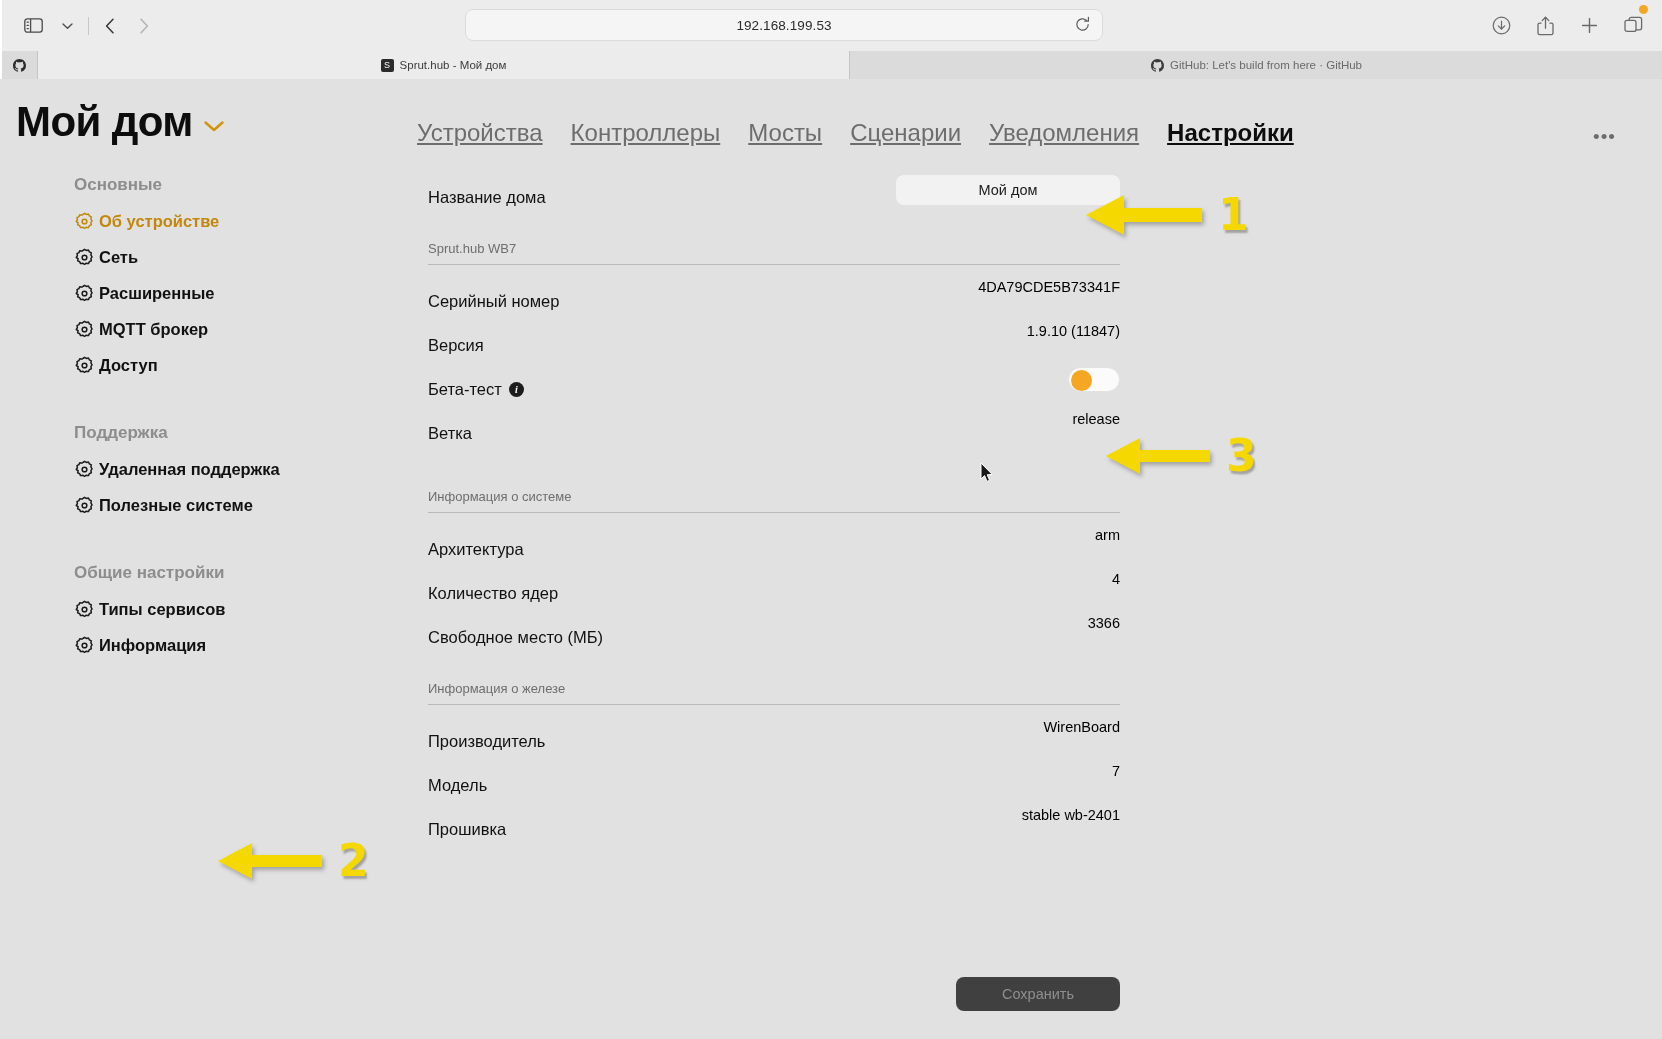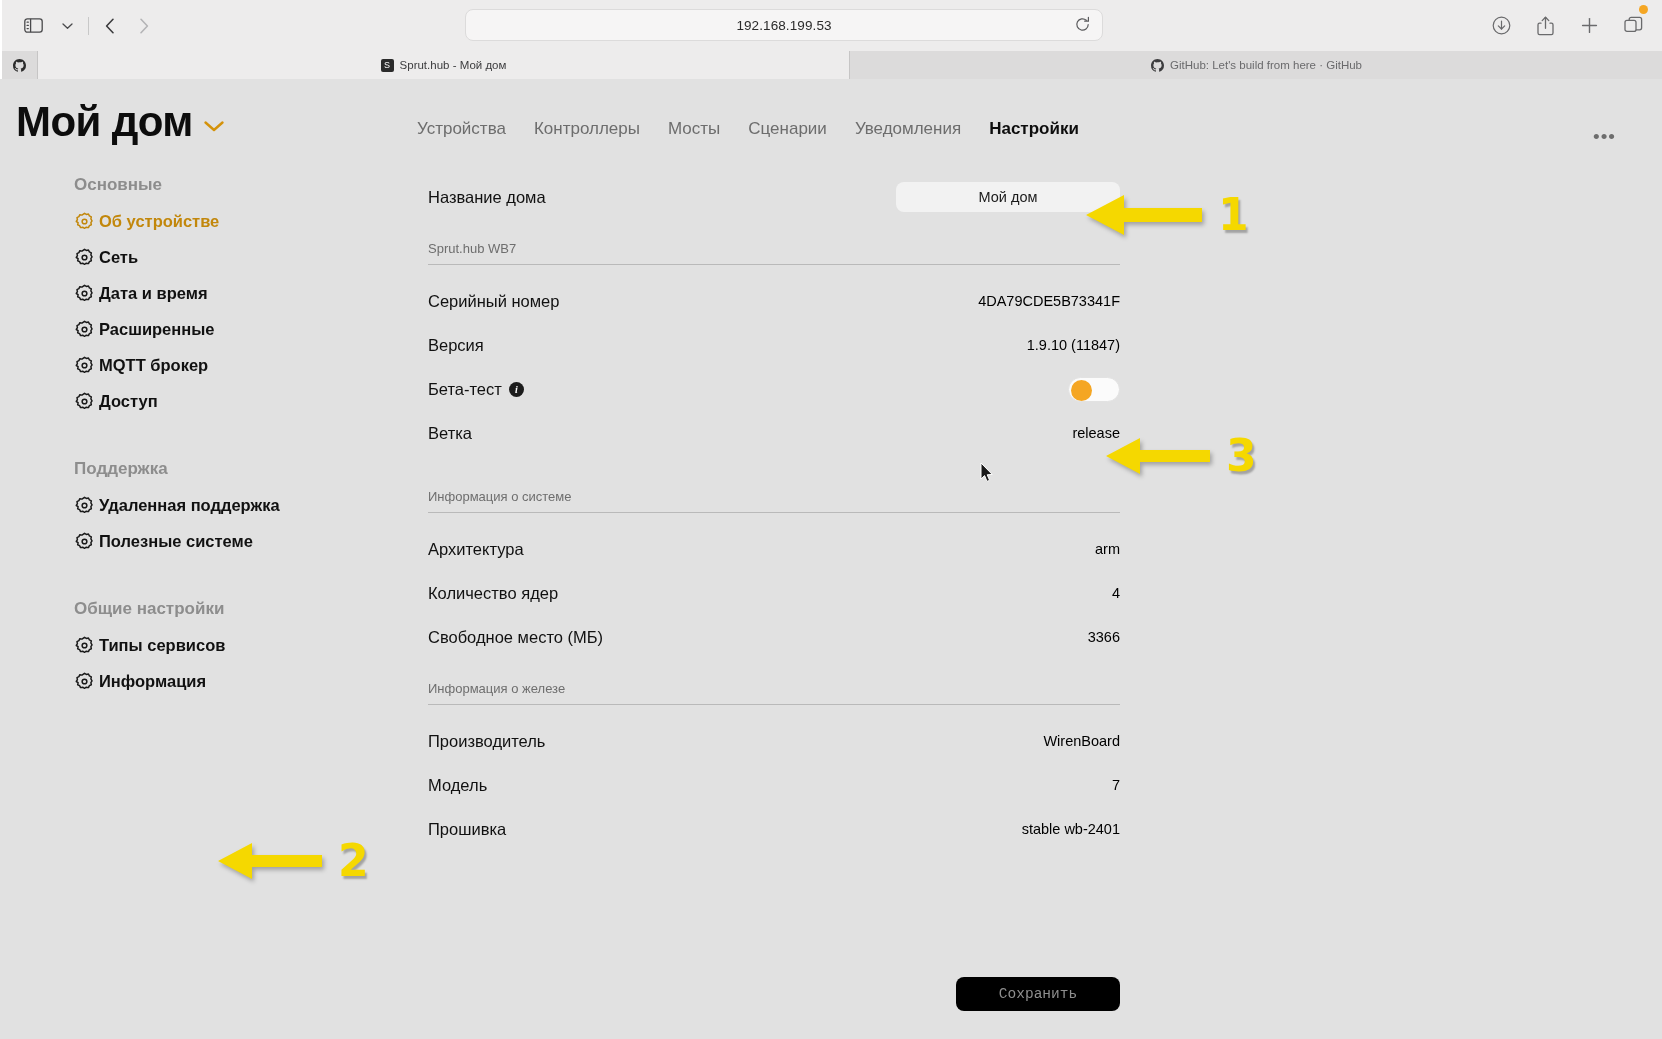--- a/index.html
+++ b/index.html
@@ -109,21 +109,21 @@
     font-size: 42px; font-weight: 700; color: #0d0d0d;
     letter-spacing: -.6px; line-height: 1;
   }
   #home-chevron { color: #d4920a; display: flex; align-items: center; padding-top: 8px; }
 
   #nav-tabs {
     position: absolute; left: 417px; top: 40px;
     display: flex; align-items: baseline; gap: 28px;
   }
   .nav-tab {
-    font-size: 17px; color: #6d6d6d; white-space: nowrap;
+    font-size: 24px; color: #6d6d6d; white-space: nowrap; text-decoration: underline;
   }
   .nav-tab.active { color: #0d0d0d; font-weight: 700; }
 
   #more-menu {
     position: absolute; right: 46px; top: 48px;
     font-size: 19px; color: #6d6d6d; letter-spacing: 1px; line-height: 1;
   }
 
   
   #sidebar {
@@ -148,21 +148,21 @@
   .gear { width: 21px; height: 21px; flex: 0 0 21px; color: #1a1a1a; }
   .side-item.active .gear { color: #c2870b; }
   .gear svg { display: block; width: 21px; height: 21px; }
 
   
   #main {
     position: absolute; left: 400px; top: 96px;
     width: 720px; height: 860px;
   }
   .row {
-    display: flex; align-items: center; justify-content: space-between;
+    display: flex; justify-content: space-between;
     height: 44px; padding: 0 0 0 28px;
   }
   .row .label {
     font-size: 16.5px; color: #111111; display: flex; align-items: center; gap: 7px;
   }
   .row .value {
     font-size: 14.5px; color: #000000; padding-right: 0;
   }
   .info-dot {
     width: 15px; height: 15px; border-radius: 50%;
@@ -202,23 +202,23 @@
     background: #f5a623;
   }
 
   
   #save-row {
     position: absolute; left: 28px; bottom: 24px;
     width: 692px; display: flex; justify-content: flex-end;
   }
   #save-btn {
     width: 164px; height: 34px;
-    background: #000000; border: none; border-radius: 8px;
+    background: #404040; border: none; border-radius: 8px;
     color: #8f8f8f; font-size: 14.5px;
-    font-family: Liberation Mono, monospace;
+    font-family: Liberation Sans, sans-serif;
   }
 
   
   .anno { position: absolute; pointer-events: none; }
   .arrow-svg { display: block; filter: drop-shadow(2px 3px 2px rgba(0,0,0,.28)); }
   .anno-num {
     font-size: 44px; font-weight: 700; color: #f5d800;
     text-shadow: 2px 3px 2px rgba(0,0,0,.28);
     line-height: 1; font-family: "DejaVu Sans", sans-serif;
   }
@@ -373,29 +373,20 @@
       <div class="side-item">
         <span class="gear">
           <svg viewBox="0 0 24 24" fill="none" stroke="currentColor" stroke-width="1.7" stroke-linejoin="round">
             <path d="M12 2.6l2.1 1.3 2.4-.5 1.1 2.2 2.2 1.1-.5 2.4 1.3 2.1-1.3 2.1.5 2.4-2.2 1.1-1.1 2.2-2.4-.5-2.1 1.3-2.1-1.3-2.4.5-1.1-2.2-2.2-1.1.5-2.4L2.6 12l1.3-2.1-.5-2.4 2.2-1.1 1.1-2.2 2.4.5z"></path>
             <circle cx="12" cy="12" r="2.7"></circle>
           </svg>
         </span>
         <span class="lbl">Сеть</span>
       </div>
 
-      <div class="side-item">
-        <span class="gear">
-          <svg viewBox="0 0 24 24" fill="none" stroke="currentColor" stroke-width="1.7" stroke-linejoin="round">
-            <path d="M12 2.6l2.1 1.3 2.4-.5 1.1 2.2 2.2 1.1-.5 2.4 1.3 2.1-1.3 2.1.5 2.4-2.2 1.1-1.1 2.2-2.4-.5-2.1 1.3-2.1-1.3-2.4.5-1.1-2.2-2.2-1.1.5-2.4L2.6 12l1.3-2.1-.5-2.4 2.2-1.1 1.1-2.2 2.4.5z"></path>
-            <circle cx="12" cy="12" r="2.7"></circle>
-          </svg>
-        </span>
-        <span class="lbl">Дата и время</span>
-      </div>
 
       <div class="side-item">
         <span class="gear">
           <svg viewBox="0 0 24 24" fill="none" stroke="currentColor" stroke-width="1.7" stroke-linejoin="round">
             <path d="M12 2.6l2.1 1.3 2.4-.5 1.1 2.2 2.2 1.1-.5 2.4 1.3 2.1-1.3 2.1.5 2.4-2.2 1.1-1.1 2.2-2.4-.5-2.1 1.3-2.1-1.3-2.4.5-1.1-2.2-2.2-1.1.5-2.4L2.6 12l1.3-2.1-.5-2.4 2.2-1.1 1.1-2.2 2.4.5z"></path>
             <circle cx="12" cy="12" r="2.7"></circle>
           </svg>
         </span>
         <span class="lbl">Расширенные</span>
       </div>

